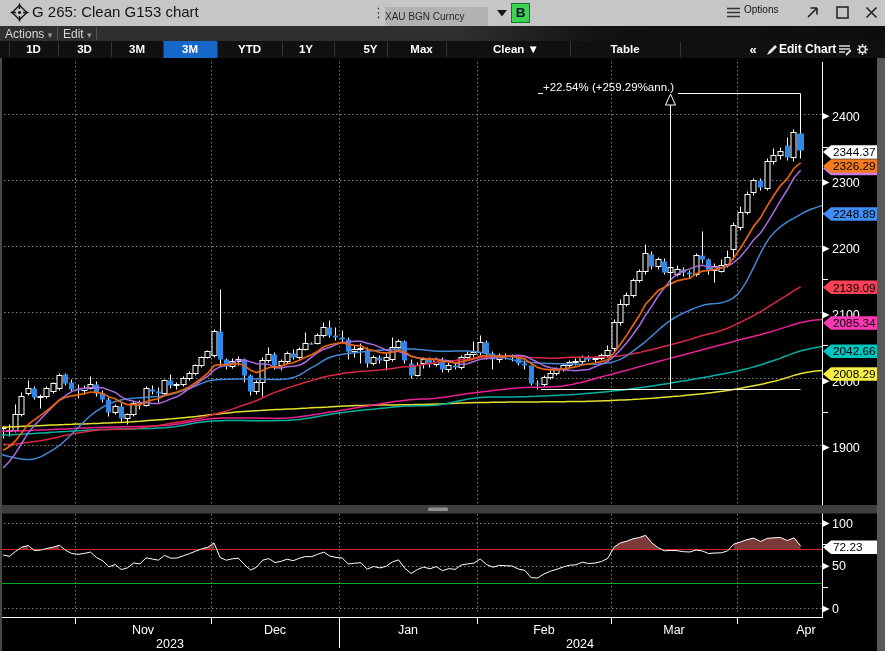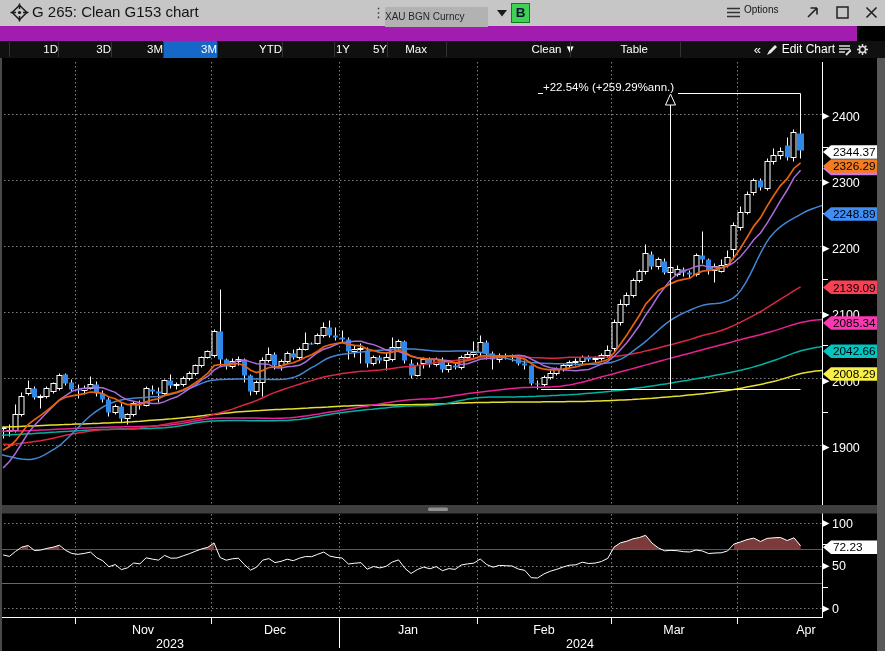--- a/index.html
+++ b/index.html
@@ -1,20 +1,20 @@
 <!DOCTYPE html>
 <html><head><meta charset="utf-8"><style>
 *{margin:0;padding:0;box-sizing:border-box}
 body{font-family:"Liberation Sans",sans-serif;background:#000;width:885px;height:651px;overflow:hidden}
-#app{position:relative;width:857px;height:651px;background:#a21caf}
+#app{position:relative;width:857px;height:651px;background:#ffffff}
 .titlebar{position:absolute;left:0;top:0;width:885px;height:26px;background:#c6c6c6;color:#111}
 .row2{position:absolute;left:0;top:26px;width:885px;height:15px;background:linear-gradient(90deg,#2f2f2f 0%,#2f2f2f 52%,#121212 68%,#0d0d0d 100%);color:#d6d6d6;font-size:12px}
 .row3{position:absolute;left:0;top:41px;width:885px;height:17px;background:#101010;color:#fff;font-size:12px}
 .abs{position:absolute}
-.tab{position:absolute;top:0;height:17px;line-height:17px;text-align:right;color:#fff;font-weight:normal;font-size:11.5px;white-space:nowrap}
+.tab{position:absolute;top:0;height:17px;line-height:17px;text-align:center;color:#fff;font-weight:bold;font-size:11.5px;white-space:nowrap}
 .sep3{position:absolute;top:1px;height:15px;width:1px;background:#333}
 </style></head>
 <body>
 <div id="app">
 <div class="titlebar">
  <svg class="abs" style="left:10px;top:3px" width="19" height="19" viewBox="0 0 19 19">
         <path d="M9.5,2.2 L16.8,9.5 L9.5,16.8 L2.2,9.5 Z" fill="none" stroke="#1a1a1a" stroke-width="1.5"></path>
         <path d="M9.5,0.5 V6 M9.5,13 V18.5 M0.5,9.5 H6 M13,9.5 H18.5" stroke="#1a1a1a" stroke-width="1.5"></path>
         <circle cx="9.5" cy="9.5" r="1.6" fill="#1a1a1a"></circle>
       </svg>
@@ -32,31 +32,37 @@
  <svg class="abs" style="left:806px;top:6px" width="13" height="13">
         <path d="M2,11 L11,2 M11,2 H4.5 M11,2 V8.5" stroke="#222" stroke-width="1.6" fill="none"></path>
       </svg>
  <svg class="abs" style="left:836px;top:6px" width="13" height="13">
         <rect x="1" y="1" width="11" height="11" fill="none" stroke="#222" stroke-width="1.5"></rect>
       </svg>
  <svg class="abs" style="left:865px;top:6px" width="13" height="13">
         <path d="M1.5,1.5 L11.5,11.5 M11.5,1.5 L1.5,11.5" stroke="#222" stroke-width="1.6"></path>
       </svg>
 </div>
+<div class="row2">
+ <div class="abs" style="left:5px;top:1px">Actions <span style="font-size:9px;color:#999">▾</span></div>
+ <div class="abs" style="left:57px;top:1px;width:1px;height:13px;background:#555"></div>
+ <div class="abs" style="left:63px;top:1px">Edit <span style="font-size:9px;color:#999">▾</span></div>
+ <div class="abs" style="left:96px;top:1px;width:1px;height:13px;background:#555"></div>
+</div>
 <div class="row3">
  <div class="tab" style="left:9px;width:49px">1D</div>
  <div class="tab" style="left:58px;width:53px">3D</div>
  <div class="tab" style="left:111px;width:52px">3M</div>
  <div class="tab" style="left:163px;width:54px;background:#1668c8">3M</div>
  <div class="tab" style="left:217px;width:65px">YTD</div>
- <div class="tab" style="left:298px;width:52px">1Y</div>
- <div class="tab" style="left:334px;width:53px">5Y</div>
- <div class="tab" style="left:368px;width:59px">Max</div>
+ <div class="tab" style="left:280px;width:52px">1Y</div>
+ <div class="tab" style="left:344px;width:53px">5Y</div>
+ <div class="tab" style="left:392px;width:59px">Max</div>
  <div class="tab" style="left:456px;width:120px">Clean ▼</div>
- <div class="tab" style="left:538px;width:110px">Table</div>
+ <div class="tab" style="left:570px;width:110px">Table</div>
  <div class="sep3" style="left:9px"></div>
       <div class="sep3" style="left:58px"></div>
  <div class="sep3" style="left:111px"></div>
       <div class="sep3" style="left:163px"></div>
  <div class="sep3" style="left:217px"></div>
       <div class="sep3" style="left:282px"></div>
  <div class="sep3" style="left:334px"></div>
       <div class="sep3" style="left:387px"></div>
  <div class="sep3" style="left:446px"></div>
       <div class="sep3" style="left:570px"></div>

